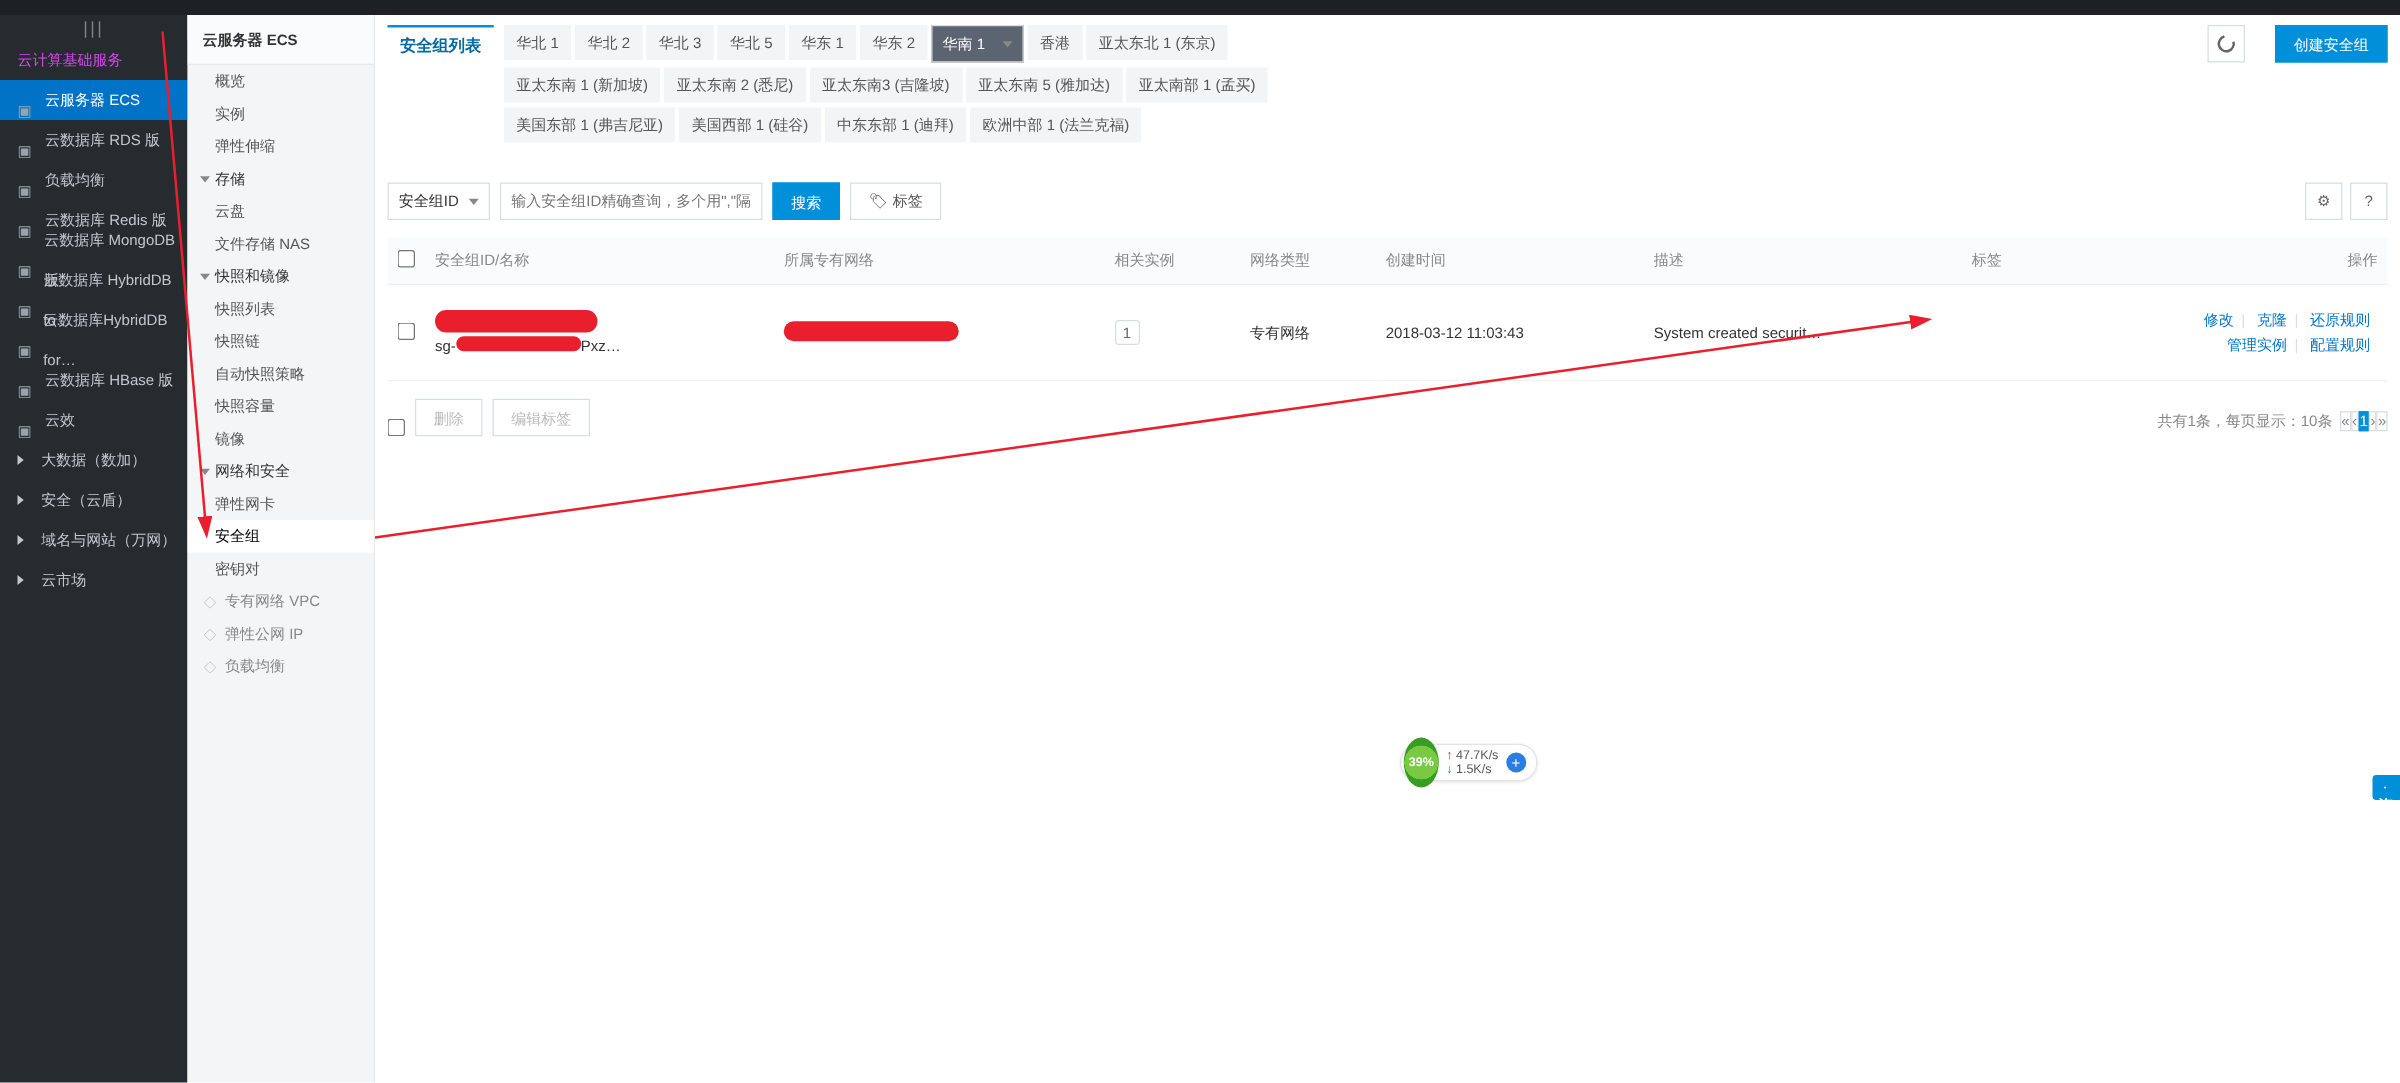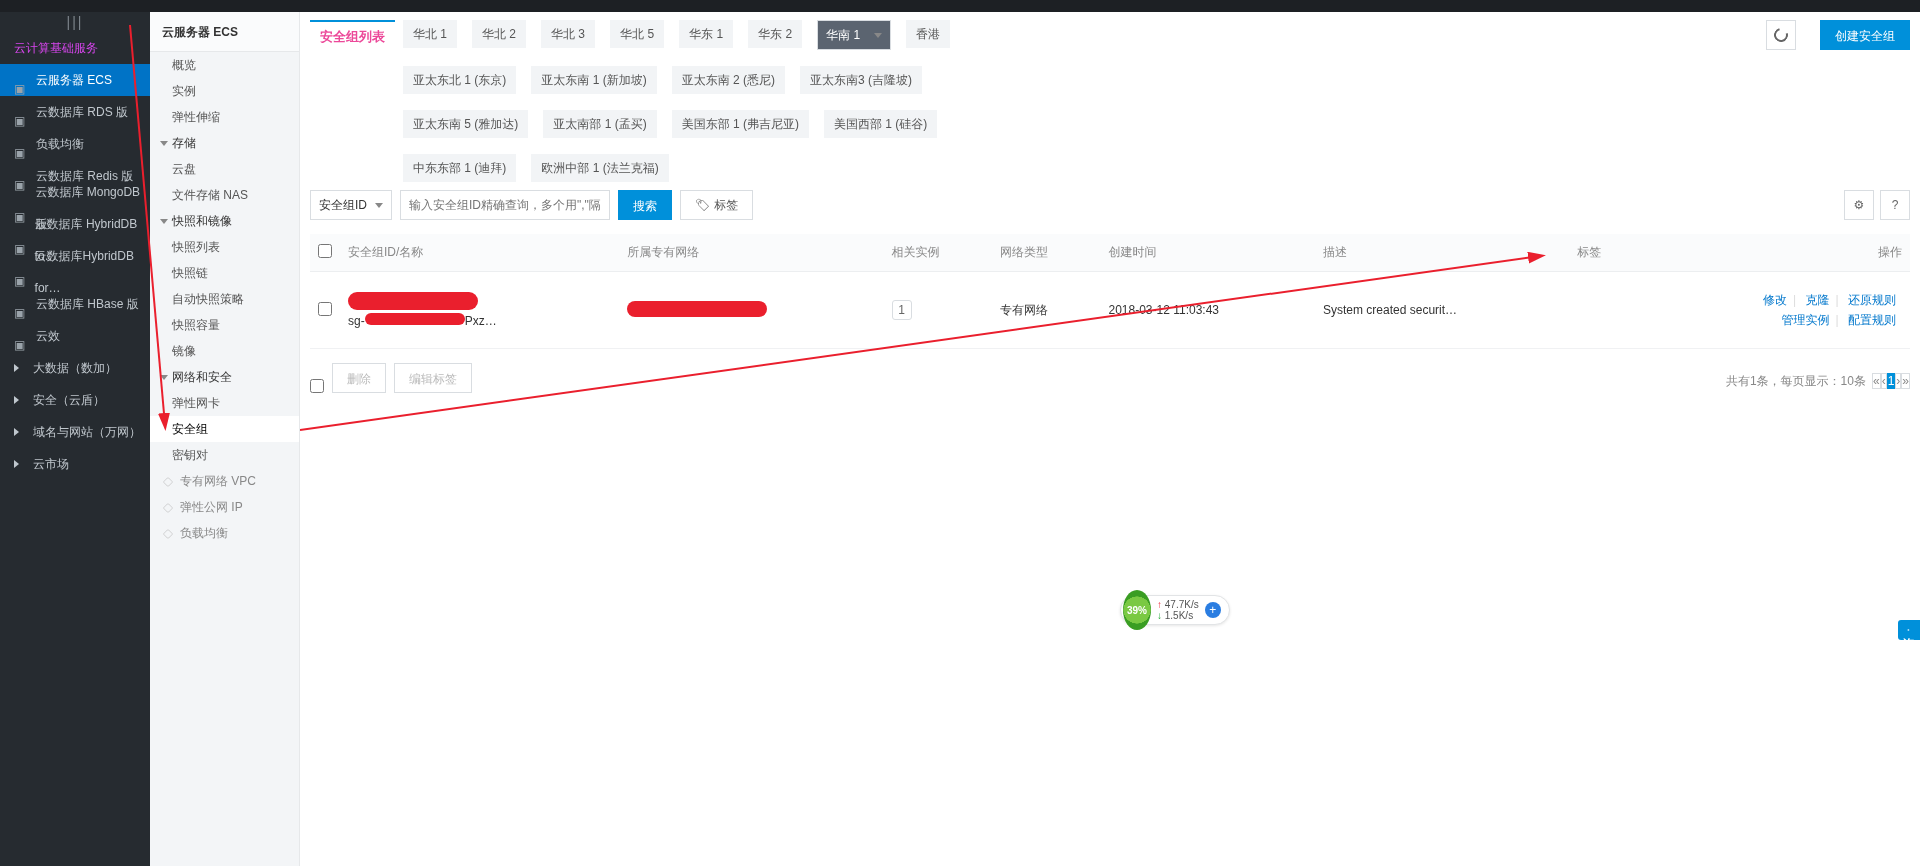--- a/index.html
+++ b/index.html
@@ -21,31 +21,31 @@
   .col2 a{display:block;height:26px;line-height:26px;padding-left:22px;color:#555;text-decoration:none;font-size:12px}
   .col2 a.active{background:#fff;color:#000}
   .col2 .grp{padding-left:10px;height:26px;line-height:26px;color:#333;cursor:pointer}
   .col2 .grp::before{content:"";display:inline-block;width:0;height:0;border-left:4px solid transparent;border-right:4px solid transparent;border-top:5px solid #888;margin-right:4px;vertical-align:middle}
   .col2 .lnk{color:#888}
   .col2 .lnk::before{content:"";display:inline-block;width:10px;height:10px;border:1px solid #bbb;border-radius:2px;margin-right:6px;margin-left:-16px;vertical-align:middle;transform:rotate(45deg) scale(.6)}
 
   
   .main{position:absolute;top:12px;left:300px;right:0;bottom:0;background:#fff;padding:8px 10px 0 10px}
   .tabhdr{display:flex;align-items:flex-start;gap:8px}
-  .tabname{font-size:13px;padding:6px 10px;border-top:2px solid #0090da;color:#ec4899;font-weight:700;background:#fff}
-  .regions{flex:1;display:flex;flex-wrap:wrap;gap:12px;max-width:660px}
+  .tabname{font-size:13px;padding:6px 10px;border-top:2px solid #0090da;color:#0369a1;font-weight:700;background:#fff}
+  .regions{flex:1;display:flex;flex-wrap:wrap;gap:0;max-width:660px}
   .region{height:28px;line-height:28px;padding:0 10px;background:#f2f4f6;color:#555;margin:0 3px 4px 0;cursor:pointer;font-size:12px}
   .region.sel{background:#5b6470;color:#fff}
   .rtools{margin-left:auto;display:flex;gap:24px;align-items:center}
   .btn{height:30px;line-height:30px;padding:0 14px;border:1px solid #d9dde1;background:#fff;cursor:pointer;font-size:12px;color:#555}
   .btn.primary{background:#0090da;border-color:#0090da;color:#fff}
   .iconbtn{width:30px;height:30px;border:1px solid #d9dde1;display:flex;align-items:center;justify-content:center;cursor:pointer;color:#666}
   .refresh-ico{width:14px;height:14px;border:2px solid #666;border-radius:50%;border-top-color:transparent;transform:rotate(30deg)}
 
-  .filters{display:flex;align-items:flex-start;gap:8px;margin-top:4px}
+  .filters{display:flex;align-items:flex-start;gap:8px;margin-top:28px}
   .sel{height:30px;border:1px solid #d9dde1;padding:0 24px 12px 8px;position:relative;line-height:28px;min-width:74px;cursor:pointer}
   .sel::after{content:"";position:absolute;right:8px;top:12px;width:0;height:0;border-left:4px solid transparent;border-right:4px solid transparent;border-top:5px solid #888}
   .txtin{height:30px;border:1px solid #d9dde1;padding:0 8px;width:210px;font-size:12px}
   .tagbtn{display:flex;align-items:center;gap:4px}
   .rfilters{margin-left:auto;display:flex;gap:6px}
 
   .tbl{width:100%;border-collapse:collapse;margin-top:14px}
   .tbl th{text-align:left;font-weight:400;color:#888;font-size:12px;border-bottom:1px solid #eceef0;padding:10px 8px;background:#fafbfc}
   .tbl td{padding:18px 8px;border-bottom:1px solid #f0f1f3;vertical-align:middle;font-size:12px;color:#333}
   .tbl th:last-child,.tbl td.actcell{text-align:right}

